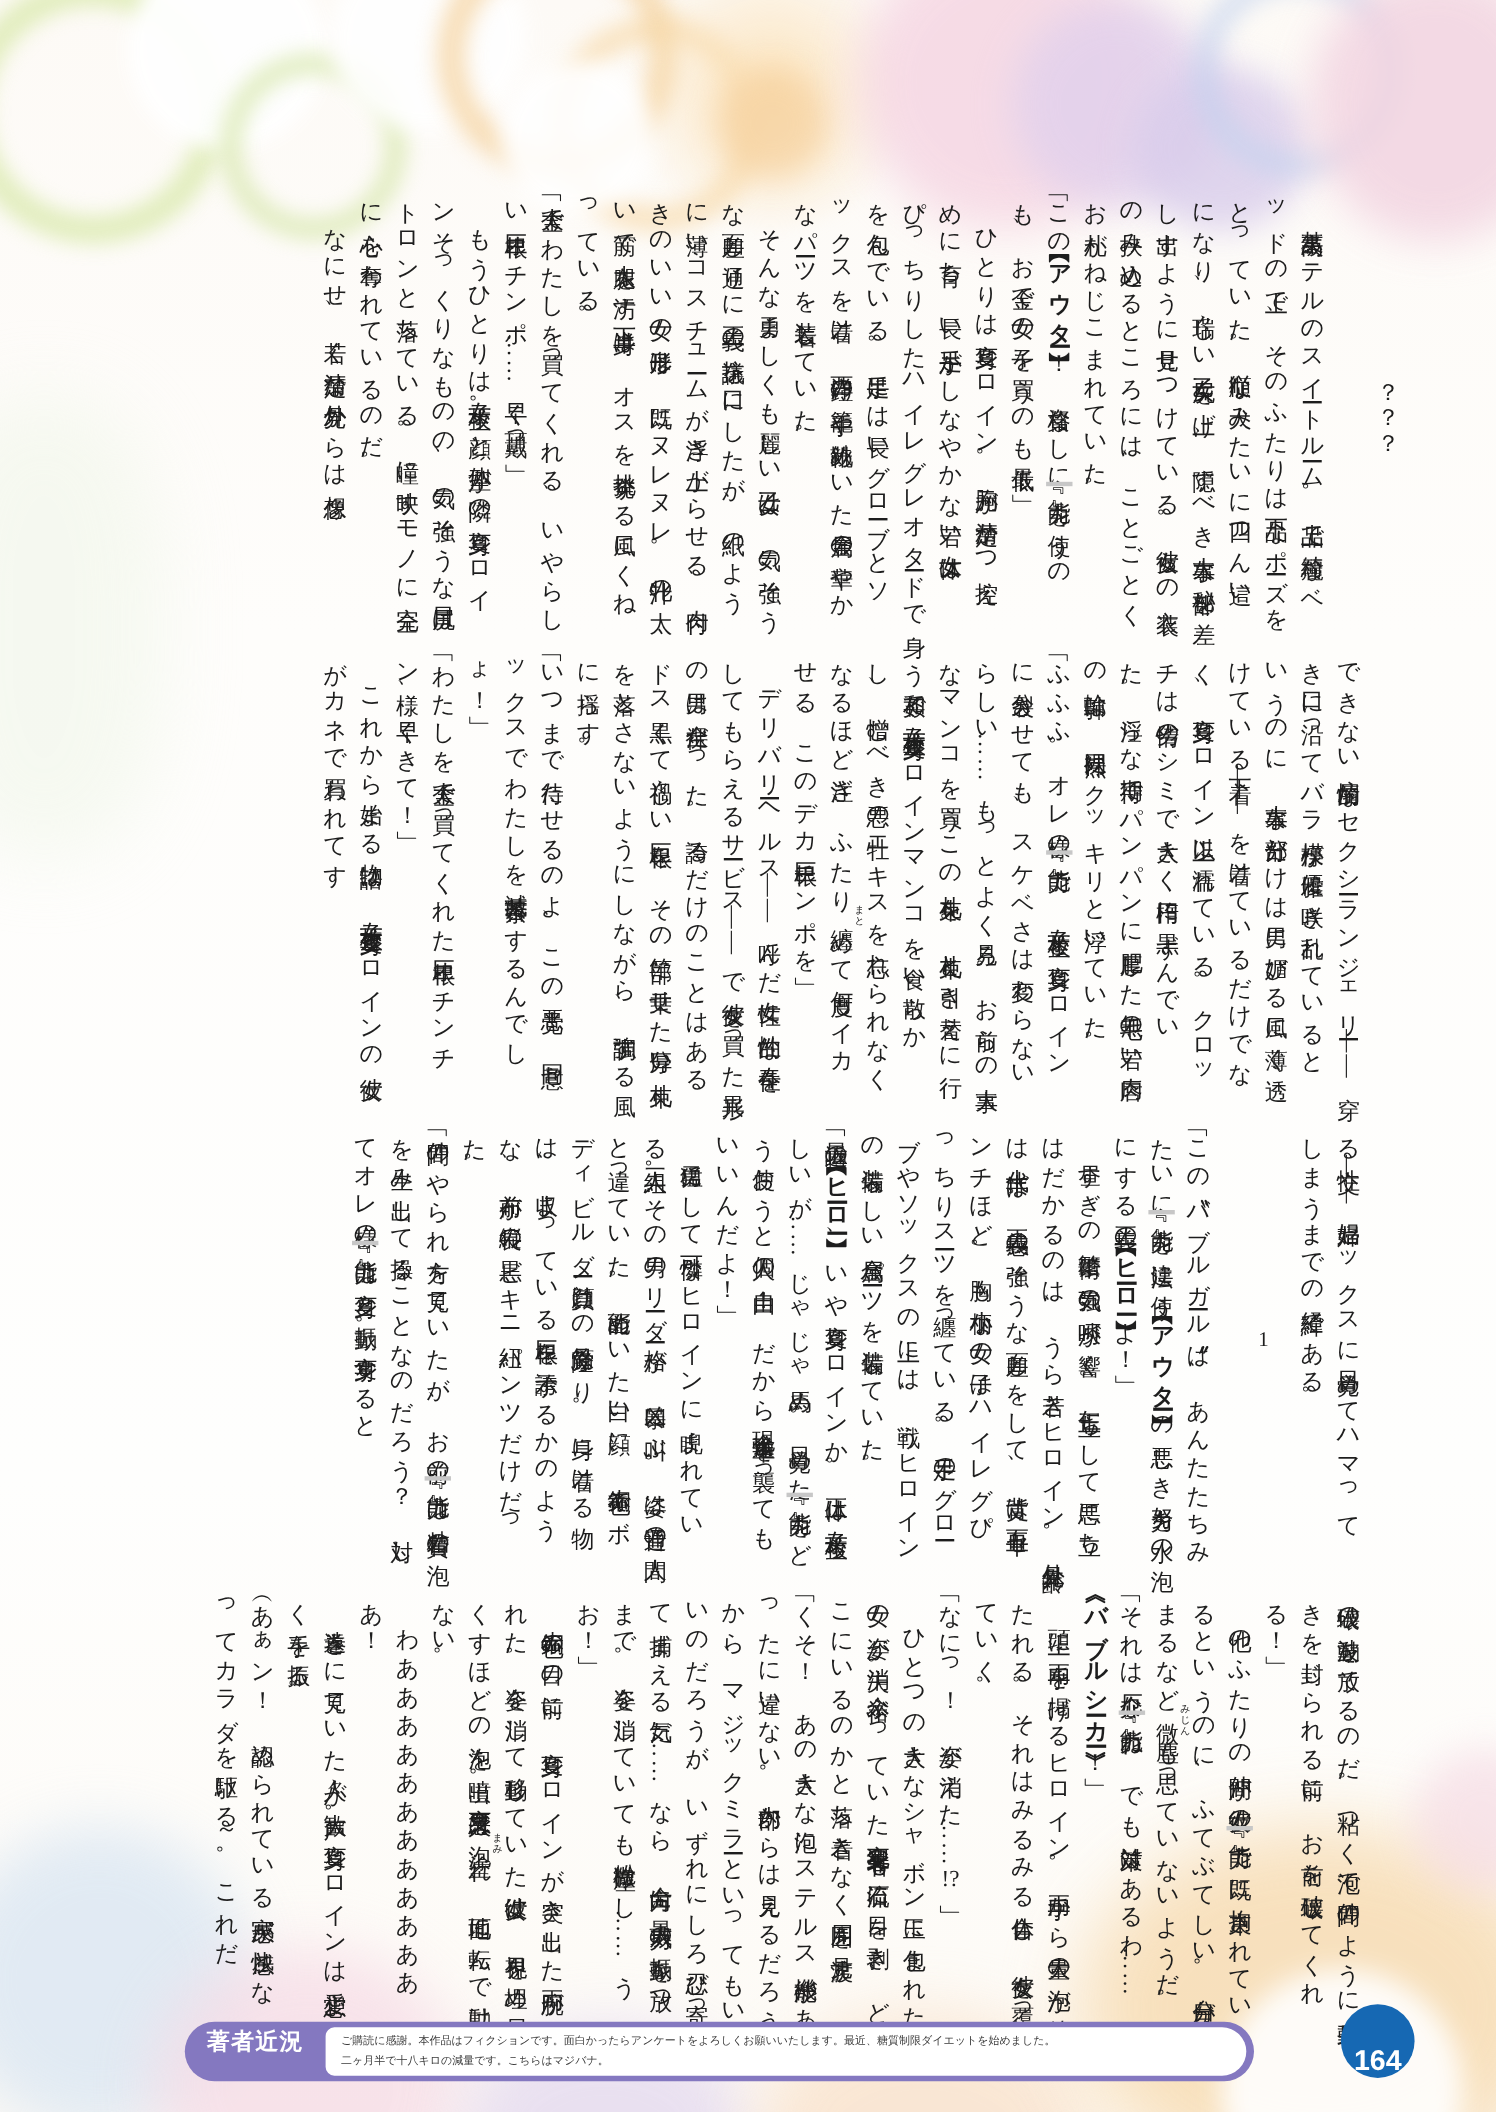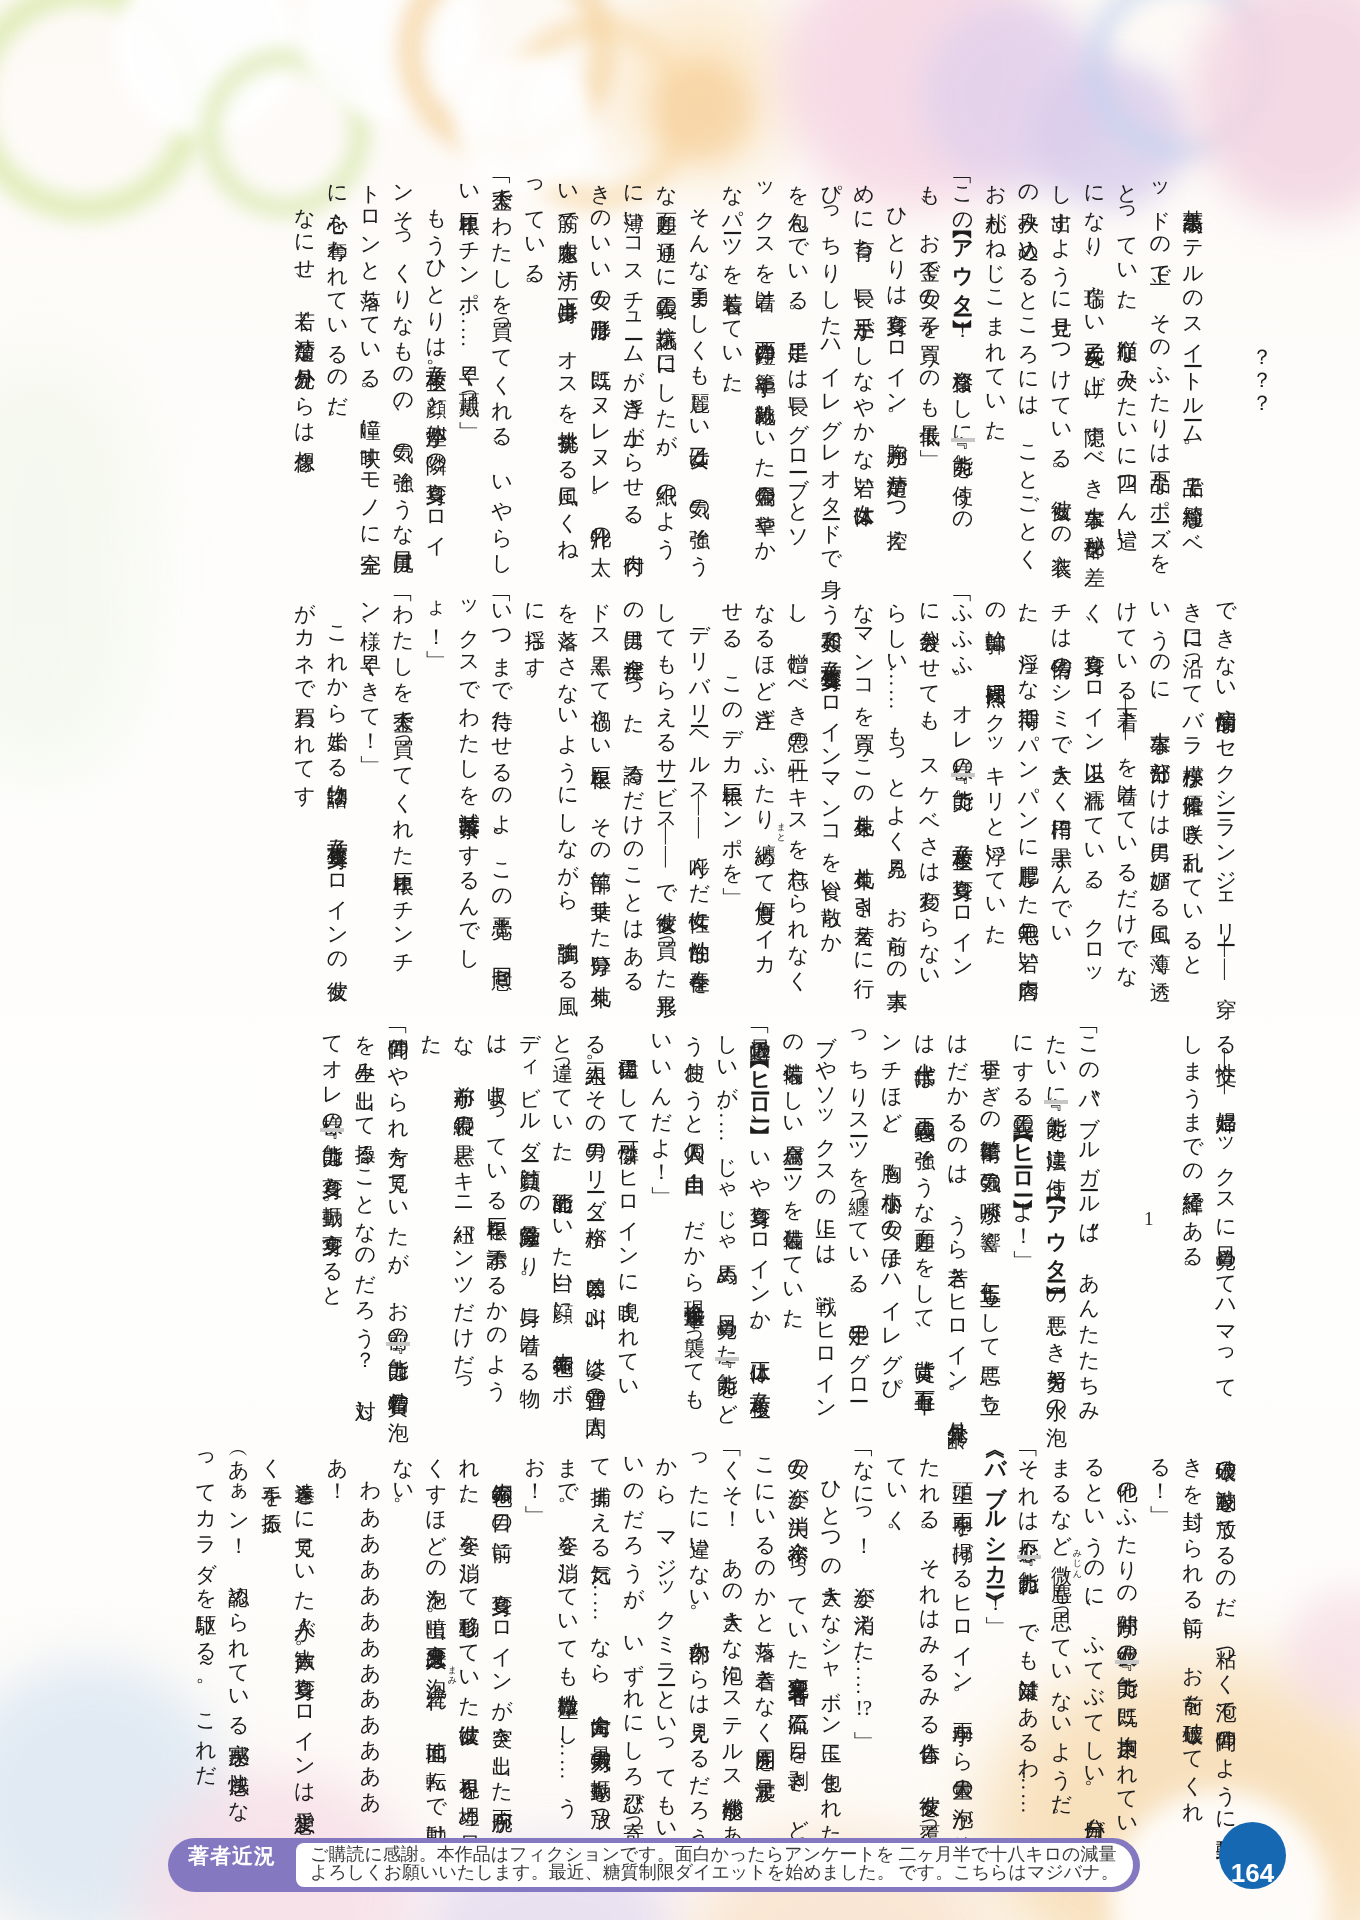--- a/index.html
+++ b/index.html
@@ -43,23 +43,23 @@
   ruby rt{font-size:9px;letter-spacing:0;}
   
   .author-bar{position:absolute;left:168px;top:1838px;width:972px;height:54px;
               background:#8478c0;border-radius:27px;z-index:3;}
   .author-label{position:absolute;left:0;top:0;width:128px;height:36px;display:flex;
                 align-items:center;justify-content:center;color:#ffffff;
                 font-family:"Liberation Sans","DejaVu Sans",sans-serif;
                 font-weight:800;font-size:21px;letter-spacing:1px;}
   .author-box{position:absolute;left:128px;top:5px;right:7px;bottom:5px;background:#ffffff;
               border-radius:8px 22px 22px 8px;padding:2px 14px;box-sizing:border-box;
-              display:flex;flex-direction:row;justify-content:center;
+              display:flex;flex-direction:column;justify-content:center;
               font-family:"Liberation Sans","DejaVu Sans",sans-serif;
-              font-size:18px;line-height:18px;color:#3a3a3a;}
+              font-size:10px;line-height:18px;color:#3a3a3a;}
   
   .page-circle{position:absolute;left:1219px;top:1822px;width:67px;height:67px;border-radius:50%;
                background:#1668b3;color:#ffffff;display:flex;align-items:flex-end;justify-content:center;
                font-family:Liberation Sans, sans-serif;font-weight:700;font-size:26px;z-index:3;}
 </style>
 </head>
 <body>
 
 <div class="page">
 

